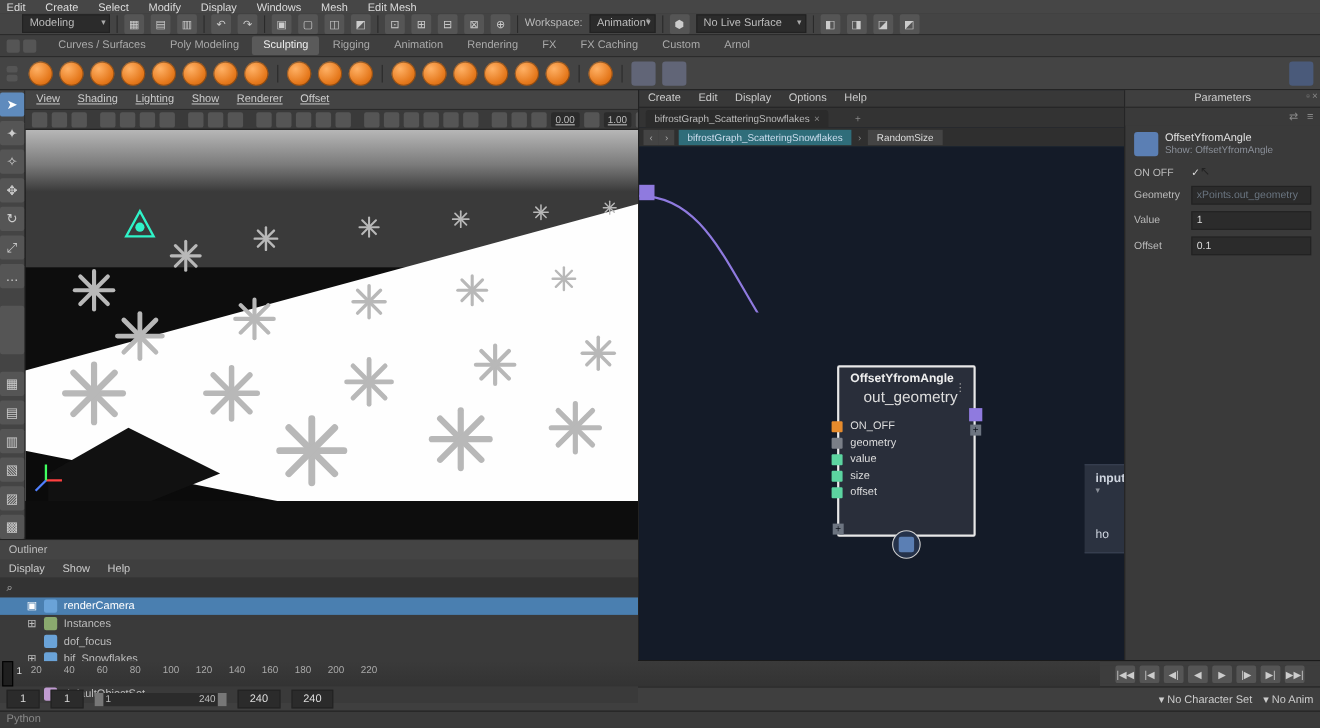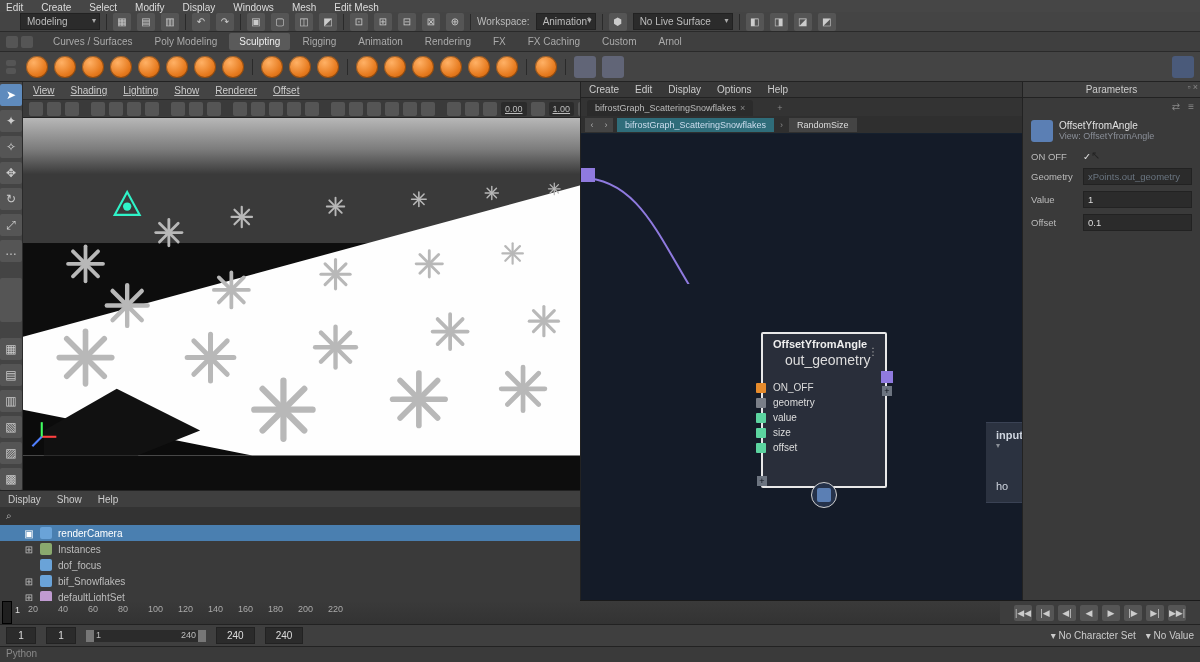--- a/index.html
+++ b/index.html
@@ -359,20 +359,21 @@
               <line x1="0" y1="0" x2="14" y2="0" stroke="#ff4040" stroke-width="2"></line>
               <line x1="0" y1="0" x2="0" y2="-14" stroke="#40ff60" stroke-width="2"></line>
               <line x1="0" y1="0" x2="-9" y2="9" stroke="#5080ff" stroke-width="2"></line>
             </g>
           </svg>
         </div>
       </div>
     </div>
 
     <div class="outliner">
+      <div class="outheader">Outliner</div>
       <div class="outmenu">
         <span>Display</span>
         <span>Show</span>
         <span>Help</span>
       </div>
       <div class="outsearch">
         <span>⌕</span>
       </div>
       <div class="outlist">
         <div class="outitem sel">
@@ -473,21 +474,21 @@
       </div>
     <div class="paramhead">Parameters</div>
     <div class="paramtool">
       <span>⇄</span>
       <span>≡</span>
     </div>
     <div class="paramtitle">
       <div class="ic"></div>
       <div>
         <div class="t1">OffsetYfromAngle</div>
-        <div class="t2">View: OffsetYfromAngle</div>
+        <div class="t2">Show: OffsetYfromAngle</div>
       </div>
     </div>
     <div class="paramrow">
       <div class="lbl">ON OFF</div>
       <div style="position:relative;"><span style="color:#ddd;">✓</span><span style="position:absolute; left:8px; top:-2px; font-size:11px; color:#222;">↖</span></div>
     </div>
     <div class="paramrow">
       <div class="lbl">Geometry</div>
       <div class="val connected">xPoints.out_geometry</div>
     </div>
@@ -538,18 +539,18 @@
   <div class="rslider">
     <div class="h" style="left:0"></div>
     <div class="h" style="right:0"></div>
     <span style="position:absolute; left:10px; top:0; font-size:9px;">1</span>
     <span style="position:absolute; right:10px; top:0; font-size:9px;">240</span>
   </div>
   <div class="rfield">240</div>
   <div class="rfield">240</div>
   <div class="spacer"></div>
   <span class="rightdd">▾ <span>No Character Set</span></span>
-  <span class="rightdd">▾ <span>No Value</span></span>
+  <span class="rightdd">▾ <span>No Anim</span></span>
 </div>
 
 <div class="statusbar">
   <span>Python</span>
 </div>
 
 </body></html>

